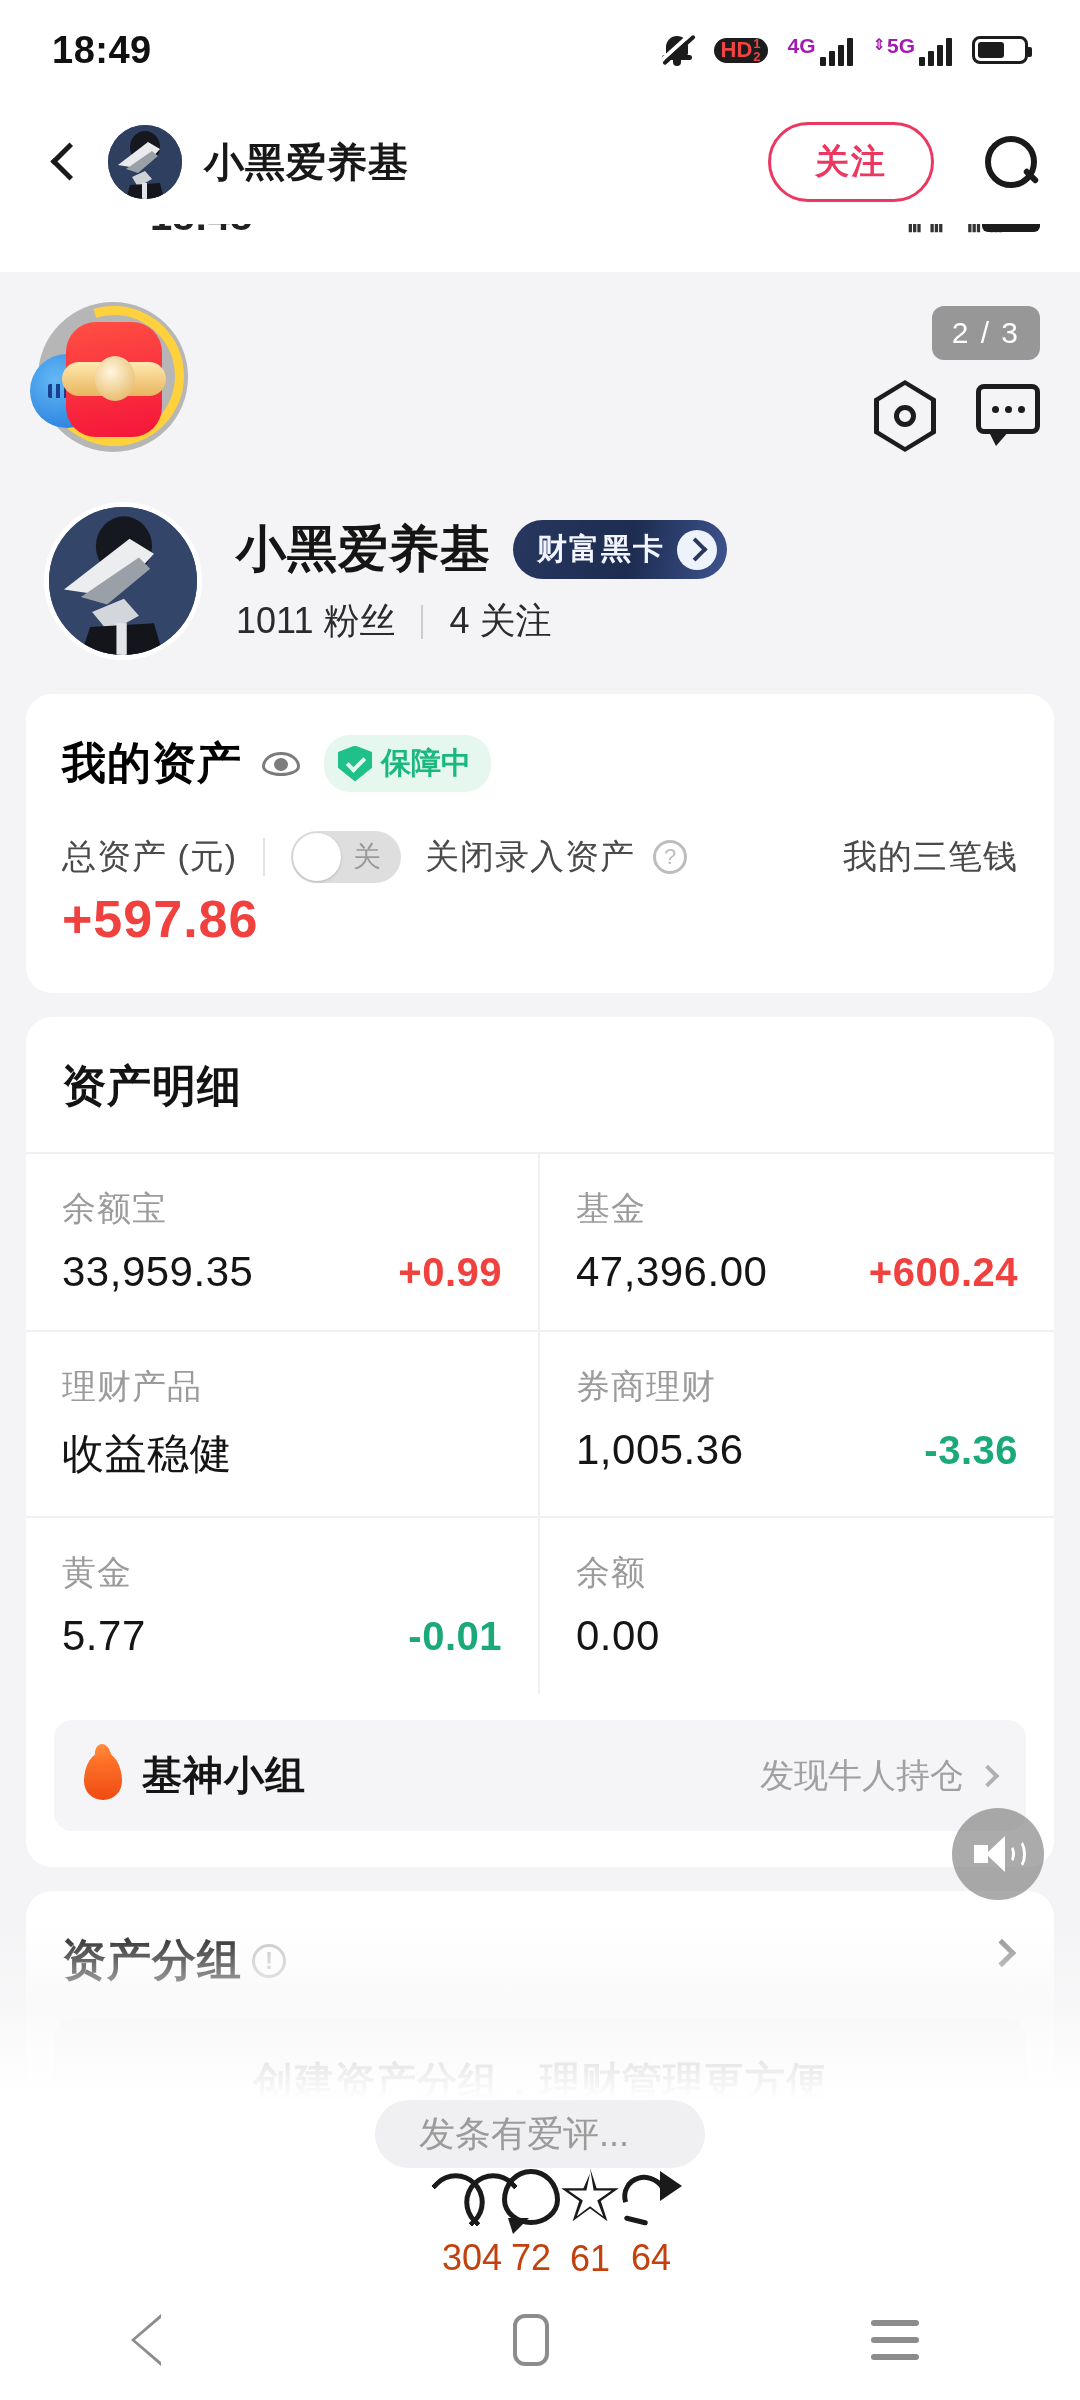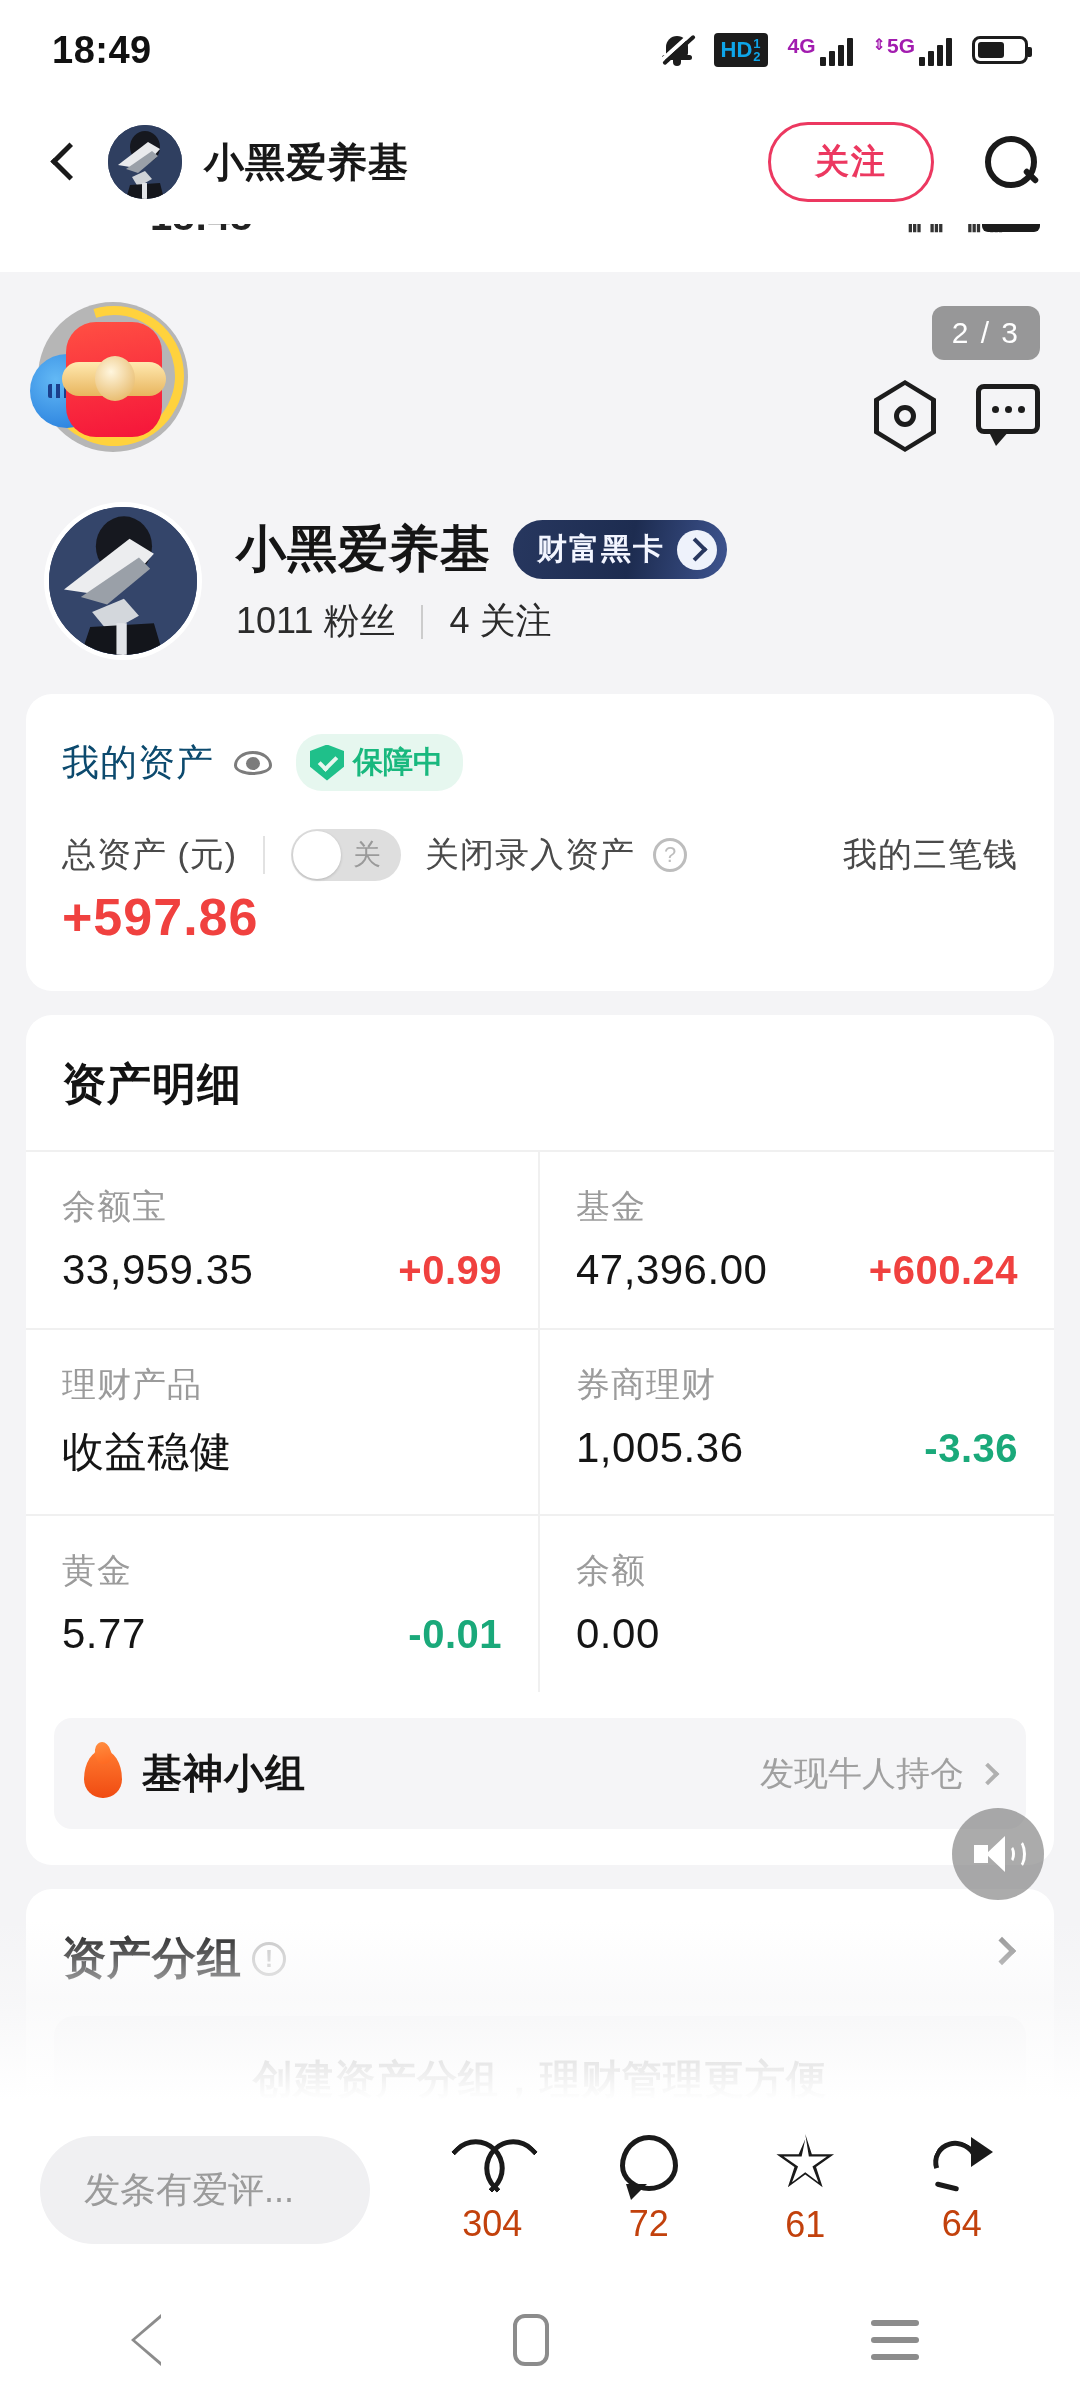--- a/index.html
+++ b/index.html
@@ -29,23 +29,23 @@
   .ico-bell .b-clap{
     position:absolute; left:13px; top:28px; width:8px; height:6px;
     background:#1c1c1c; border-radius:0 0 5px 5px;
   }
   .ico-bell .b-slash{
     position:absolute; left:-2px; top:16px; width:42px; height:4px;
     background:#1c1c1c; transform:rotate(-42deg); border-radius:2px;
     box-shadow:0 -4px 0 0 #fff;
   }
   .ico-hd{
-    background:#1c1c1c; color:#0ea5e9; font-size:22px; font-weight:700;
-    border-radius:4px; padding:3px 7px 3px 7px; display:flex; align-items:center;
-    line-height:1; height:34px;
+    background:#1c1c1c; color:#ef4444; font-size:22px; font-weight:700;
+    border-radius:14px; padding:3px 7px 3px 7px; display:flex; align-items:center;
+    line-height:1; height:25px;
   }
   .ico-hd .sup{ font-size:13px; line-height:1; display:flex; flex-direction:column; margin-left:1px; }
   .net{ display:flex; align-items:flex-end; gap:4px; }
   .net .label{ font-size:21px; font-weight:700; color:#a21caf; line-height:1; margin-bottom:10px; display:flex; align-items:center; }
   .net .label .arrows{ font-size:16px; margin-right:1px; line-height:.8; }
   .bars{ display:flex; align-items:flex-end; gap:3px; height:28px; }
   .bars i{ display:block; width:6px; background:#1c1c1c; border-radius:1px; }
   .bars i:nth-child(1){ height:9px; }
   .bars i:nth-child(2){ height:15px; }
   .bars i:nth-child(3){ height:21px; }
@@ -202,21 +202,21 @@
   .pf-stats{ display:flex; align-items:center; gap:26px; font-size:36px; color:#2b2b2b; }
   .pf-stats .div{ width:2px; height:34px; background:#ccc; }
 
   
   .card{
     background:#fff; border-radius:26px; margin:0 26px 24px 26px; overflow:hidden;
   }
   .assets-head{
     display:flex; align-items:center; padding:40px 0 0 36px; position:relative;
   }
-  .assets-title{ font-size:37px; font-weight:400; color:#0c4a6e; letter-spacing:1px; }
+  .assets-title{ font-size:44px; font-weight:700; color:#000000; letter-spacing:1px; }
   .eye-icon{
     width:42px; height:42px; margin-left:18px; position:relative; flex:none;
   }
   .eye-icon .e{
     position:absolute; left:2px; top:9px; width:38px; height:24px;
     border:3px solid #7c7c7c; border-radius:50% 50% 50% 50%/60% 60% 40% 40%;
   }
   .eye-icon .p{
     position:absolute; left:14px; top:15px; width:14px; height:13px;
     border-radius:50%; background:#7c7c7c;
@@ -341,21 +341,21 @@
   .spk .w1,.spk .w2{
     position:absolute; border:3px solid #fff; border-radius:50%;
     border-left-color:transparent; border-top-color:transparent; border-bottom-color:transparent;
   }
   .spk .w1{ left:33px; top:13px; width:10px; height:18px; }
   .spk .w2{ left:38px; top:7px; width:16px; height:30px; }
 
   
   .bottombar{
     position:absolute; left:0; top:2100px; width:1080px; height:180px;
-    background:#fff; display:flex; align-items:center; padding:0 40px; gap:0;
+    background:#fff; display:flex; align-items:center; padding:0 40px; gap:0;flex-direction:column;
   }
   .comment-box{
     width:330px; height:108px; background:#f0f0f2; border-radius:54px;
     display:flex; align-items:center; padding:0 44px; color:#9b9b9b; font-size:36px;
     cursor:text;
   }
   .acts{ display:flex; align-items:center; margin-left:44px; gap:0; flex:1; }
   .act{
     flex:1; display:flex; flex-direction:column; align-items:center; gap:12px; cursor:pointer;
   }

